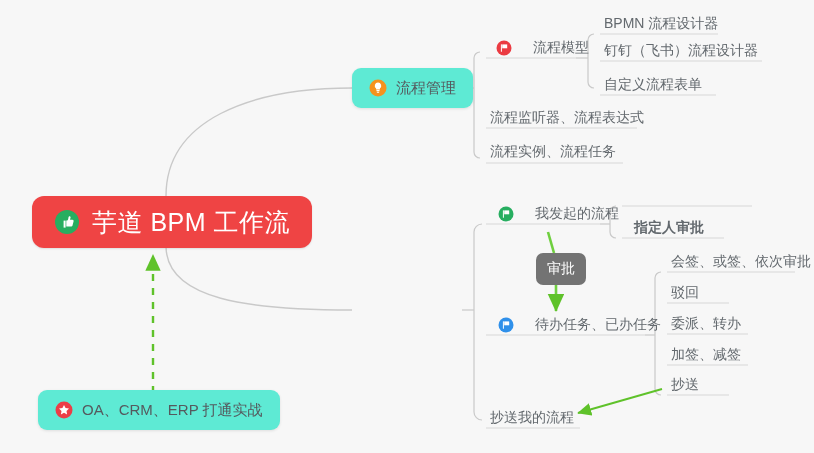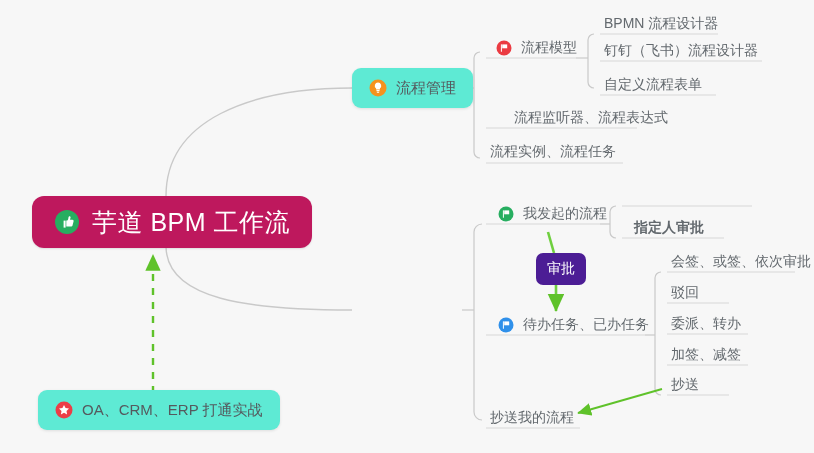--- a/index.html
+++ b/index.html
@@ -30,21 +30,21 @@
   .node {
     position: absolute;
     box-sizing: border-box;
     display: flex;
     align-items: center;
     white-space: nowrap;
   }
 
   
   .root-node {
-    background: #be185d;
+    background: #ef4444;
     border-radius: 12px;
     padding: 0 22px;
     height: 52px;
     color: #ffffff;
     font-size: 25px;
     letter-spacing: 0.5px;
     box-shadow: 0 1px 2px rgba(0,0,0,0.10);
   }
   .root-node .label { margin-left: 12px; }
 
@@ -62,25 +62,25 @@
 
   
   .leaf-node {
     color: #63696e;
     font-size: 14px;
     padding: 0 6px 4px 6px;
     height: 24px;
     align-items: flex-end;
   }
   .leaf-node .label { line-height: 18px; }
-  .leaf-node.with-icon .label { margin-left: 9px; text-align: center; }
+  .leaf-node.with-icon .label { margin-left: 21px; text-align: center; }
 
   
   .badge-node {
-    background: #4c1d95;
+    background: #737373;
     border-radius: 7px;
     color: #ffffff;
     font-size: 14px;
     height: 30px;
     padding: 16px 11px;
     justify-content: center;
   }
 
   
   .icon {
@@ -199,21 +199,21 @@
   </div>
 
   <div class="node leaf-node" style="left:598px; top:39px;">
     <span class="label">钉钉（飞书）流程设计器</span>
   </div>
 
   <div class="node leaf-node" style="left:598px; top:73px;">
     <span class="label">自定义流程表单</span>
   </div>
 
-  <div class="node leaf-node" style="left:508px; top:106px;text-align:right;">
+  <div class="node leaf-node" style="left:484px; top:106px;text-align:right;">
     <span class="label">流程监听器、流程表达式</span>
   </div>
 
   <div class="node leaf-node" style="left:484px; top:141px;align-items:center;">
     <span class="label">流程实例、流程任务</span>
   </div>
 
   <div class="node leaf-node with-icon" style="left:492px; top:202px;">
     <span class="icon">
       <svg width="16" height="16" viewBox="0 0 16 16">

